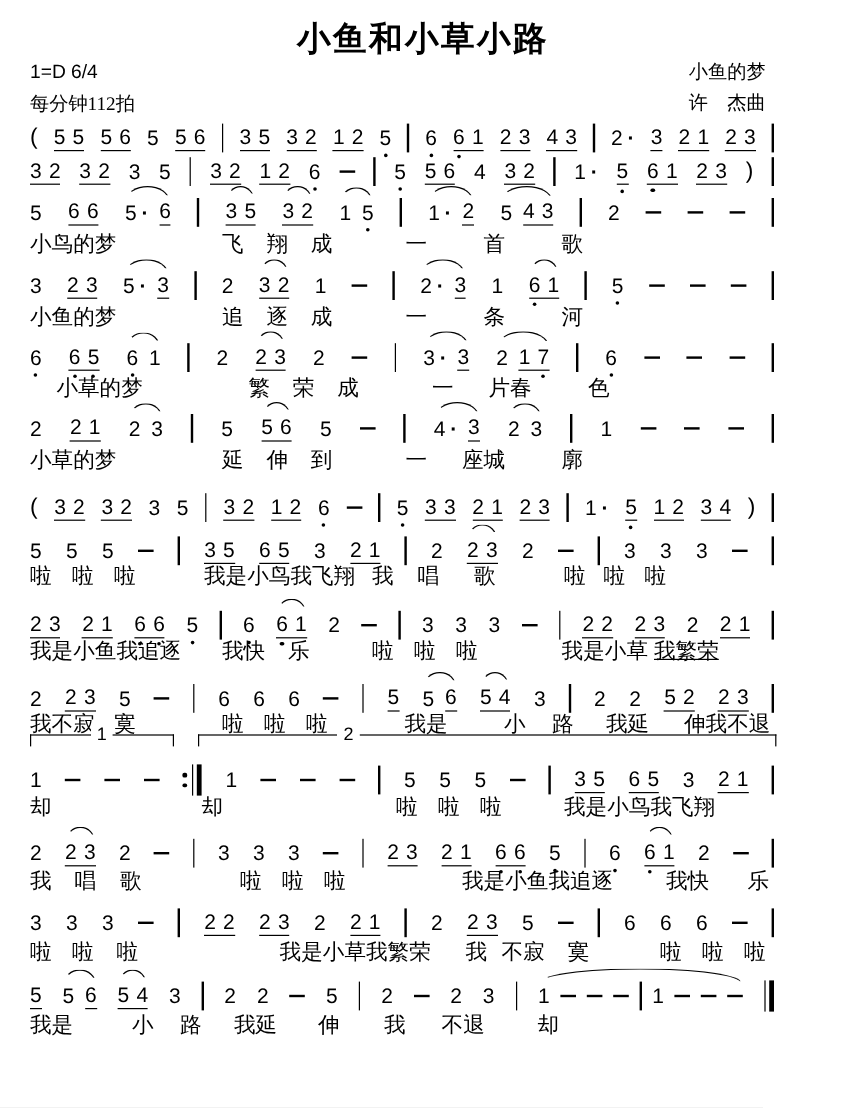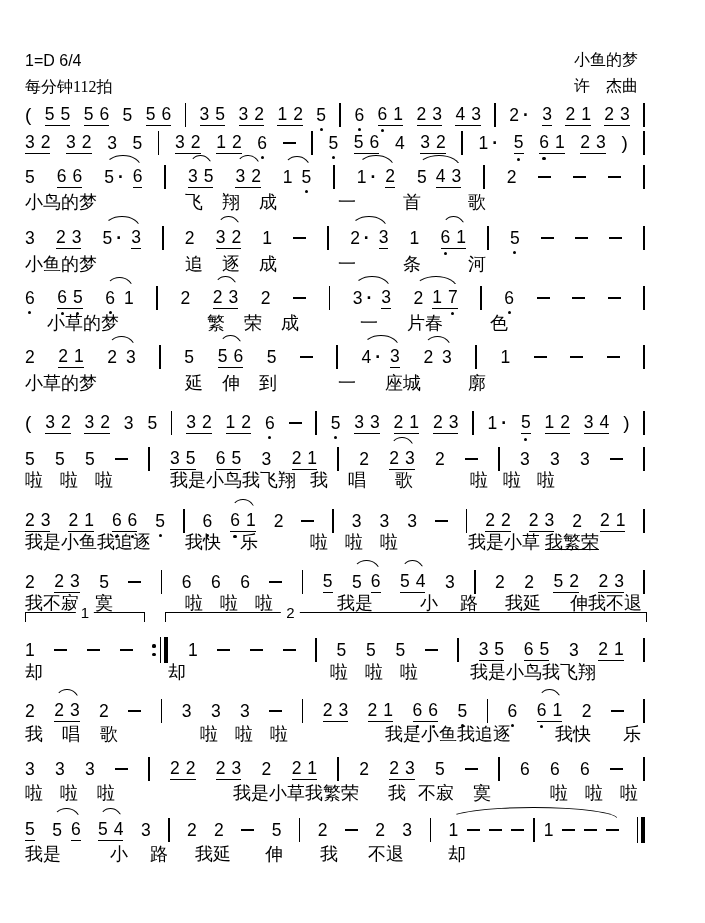--- a/index.html
+++ b/index.html
@@ -47,20 +47,21 @@
   #volta{position:absolute;left:25px;right:60px;height:12px}
   .vbr{position:absolute;top:0;height:9px;border-top:1.6px solid #000;
         border-left:1.6px solid #000;border-right:1.6px solid #000}
   .vbr .vlabel{position:absolute;top:-9px;transform:translateX(-50%);background:#fff;
         padding:0 5px;font-size:15px;font-family:"Liberation Sans",sans-serif}
 </style>
 </head>
 <body>
 
 <div id="page">
+  <h1 id="song-title">小鱼和小草小路</h1>
   <div class="hdr" id="hdr-key">1=D 6/4</div>
   <div class="hdr" id="hdr-tempo">每分钟112拍</div>
   <div class="hdr" id="hdr-lyricist">小鱼的梦</div>
   <div class="hdr" id="hdr-composer">许　杰曲</div>
   <div id="score">
       <div class="mrow" style="top: 102px;">
         <span class="paren">(</span>
         <span class="beam">
           <span class="note">5</span>
           <span class="note">5</span>
@@ -639,21 +640,21 @@
           <span class="note">1</span>
           <span class="dash"></span>
           <span class="dash"></span>
           <span class="dash"></span>
         </span>
         <span class="endbar">
           <span class="vthin"></span>
           <span class="vthick"></span>
         </span>
       </div>
-      <div class="lyrow" style="top: 193px; font-family: Liberation Mono, monospace;">
+      <div class="lyrow" style="top: 193px;">
         <span class="lyseg" style="left: 25px;">小鸟的梦</span>
         <span class="lyseg" style="left: 185px;">飞</span>
         <span class="lyseg" style="left: 222px;">翔</span>
         <span class="lyseg" style="left: 259px;">成</span>
         <span class="lyseg" style="left: 338px;">一</span>
         <span class="lyseg" style="left: 403px;">首</span>
         <span class="lyseg" style="left: 468px;">歌</span>
       </div>
       <div class="lyrow" style="top: 254px;">
         <span class="lyseg" style="left: 25px;">小鱼的梦</span>

